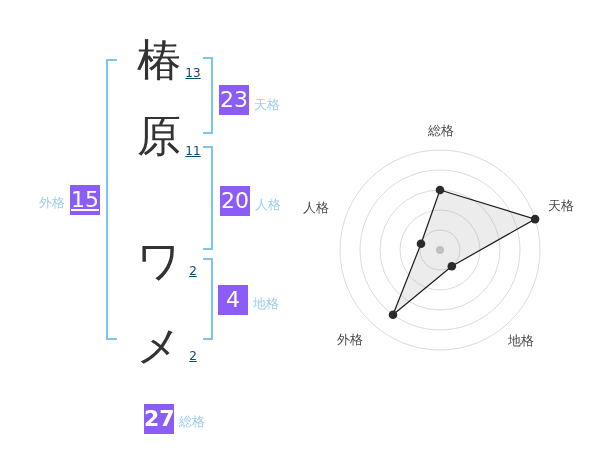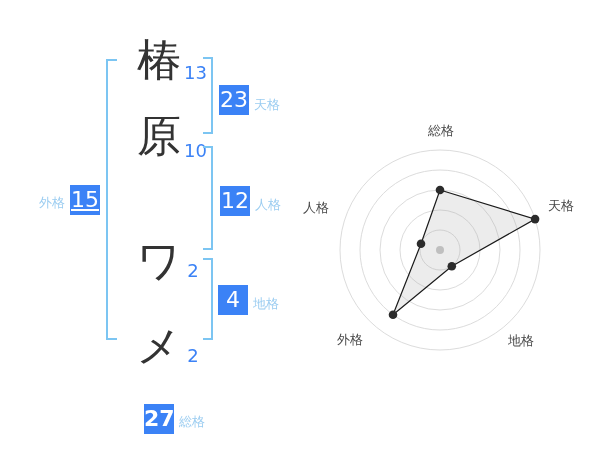--- a/index.html
+++ b/index.html
@@ -25,23 +25,24 @@
   .k0 { top: 38px; }
   .k1 { top: 114px; }
   .k2 { top: 239px; }
   .k3 { top: 324px; }
 
   .strokes {
     position: absolute;
     left: 184px;
     width: 18px;
     text-align: center;
-    font-size: 18px;
+    font-size: 12px;
     line-height: 14px;
-    color: #3b82f6;
+    color: #0c4a6e;
+    text-decoration: underline;
   }
   .s0 { top: 66px; }
   .s1 { top: 144px; }
   .s2 { top: 264px; }
   .s3 { top: 349px; }
 
   
   .bracket {
     position: absolute;
     box-sizing: border-box;
@@ -53,21 +54,21 @@
   .br-gaikaku { left: 106px; top: 59px;  width: 11px; height: 281px; }
   .br-tenkaku { left: 203px; top: 57px;  width: 10px; height: 77px;  }
   .br-jinkaku { left: 203px; top: 146px; width: 10px; height: 104px; }
   .br-chikaku { left: 203px; top: 258px; width: 10px; height: 82px;  }
 
   
   .badge {
     position: absolute;
     width: 30px;
     height: 30px;
-    background: #3b82f6;
+    background: #8b5cf6;
     color: #ffffff;
     font-size: 22px;
     line-height: 30px;
     text-align: center;
   }
   .bg-tenkaku { left: 219px; top: 85px; }
   .bg-jinkaku { left: 220px; top: 186px; }
   .bg-gaikaku { left: 70px;  top: 185px; text-decoration: underline; }
   .bg-chikaku { left: 218px; top: 285px; }
   .bg-soukaku { left: 144px; top: 404px; font-weight: bold; }
@@ -110,33 +111,33 @@
 <body>
 
 <div class="canvas">
 
   <div class="kanji k0">椿</div>
   <div class="kanji k1">原</div>
   <div class="kanji k2">ワ</div>
   <div class="kanji k3">メ</div>
 
   <div class="strokes s0">13</div>
-  <div class="strokes s1">10</div>
+  <div class="strokes s1">11</div>
   <div class="strokes s2">2</div>
   <div class="strokes s3">2</div>
 
   <div class="bracket open-right br-gaikaku"></div>
   <div class="bracket open-left br-tenkaku"></div>
   <div class="bracket open-left br-jinkaku"></div>
   <div class="bracket open-left br-chikaku"></div>
 
   <div class="badge bg-tenkaku">23</div>
   <div class="score-label lb-tenkaku">天格</div>
 
-  <div class="badge bg-jinkaku">12</div>
+  <div class="badge bg-jinkaku">20</div>
   <div class="score-label lb-jinkaku">人格</div>
 
   <div class="score-label lb-gaikaku">外格</div>
   <div class="badge bg-gaikaku">15</div>
 
   <div class="badge bg-chikaku">4</div>
   <div class="score-label lb-chikaku">地格</div>
 
   <div class="badge bg-soukaku">27</div>
   <div class="score-label lb-soukaku">総格</div>

